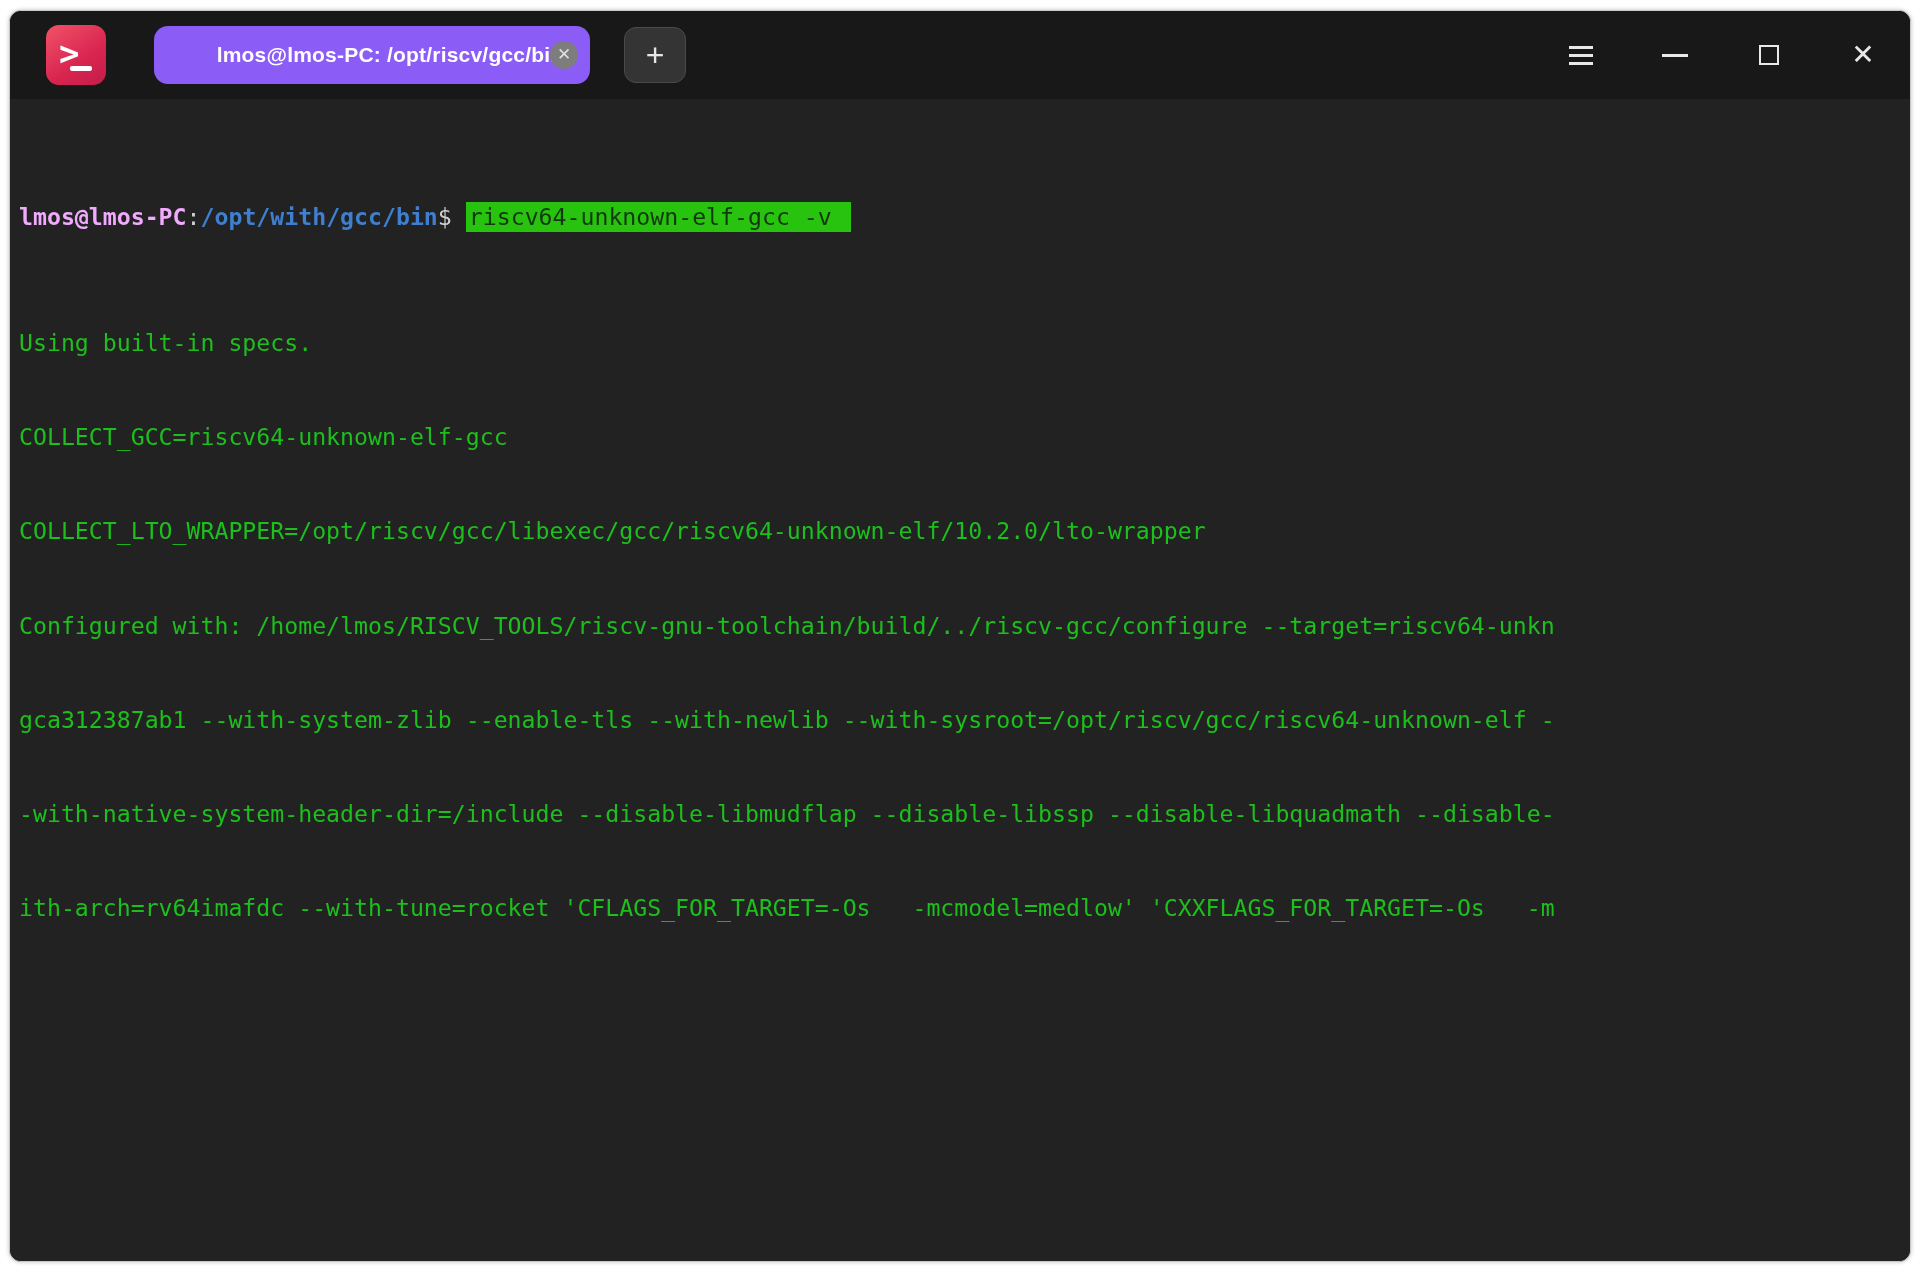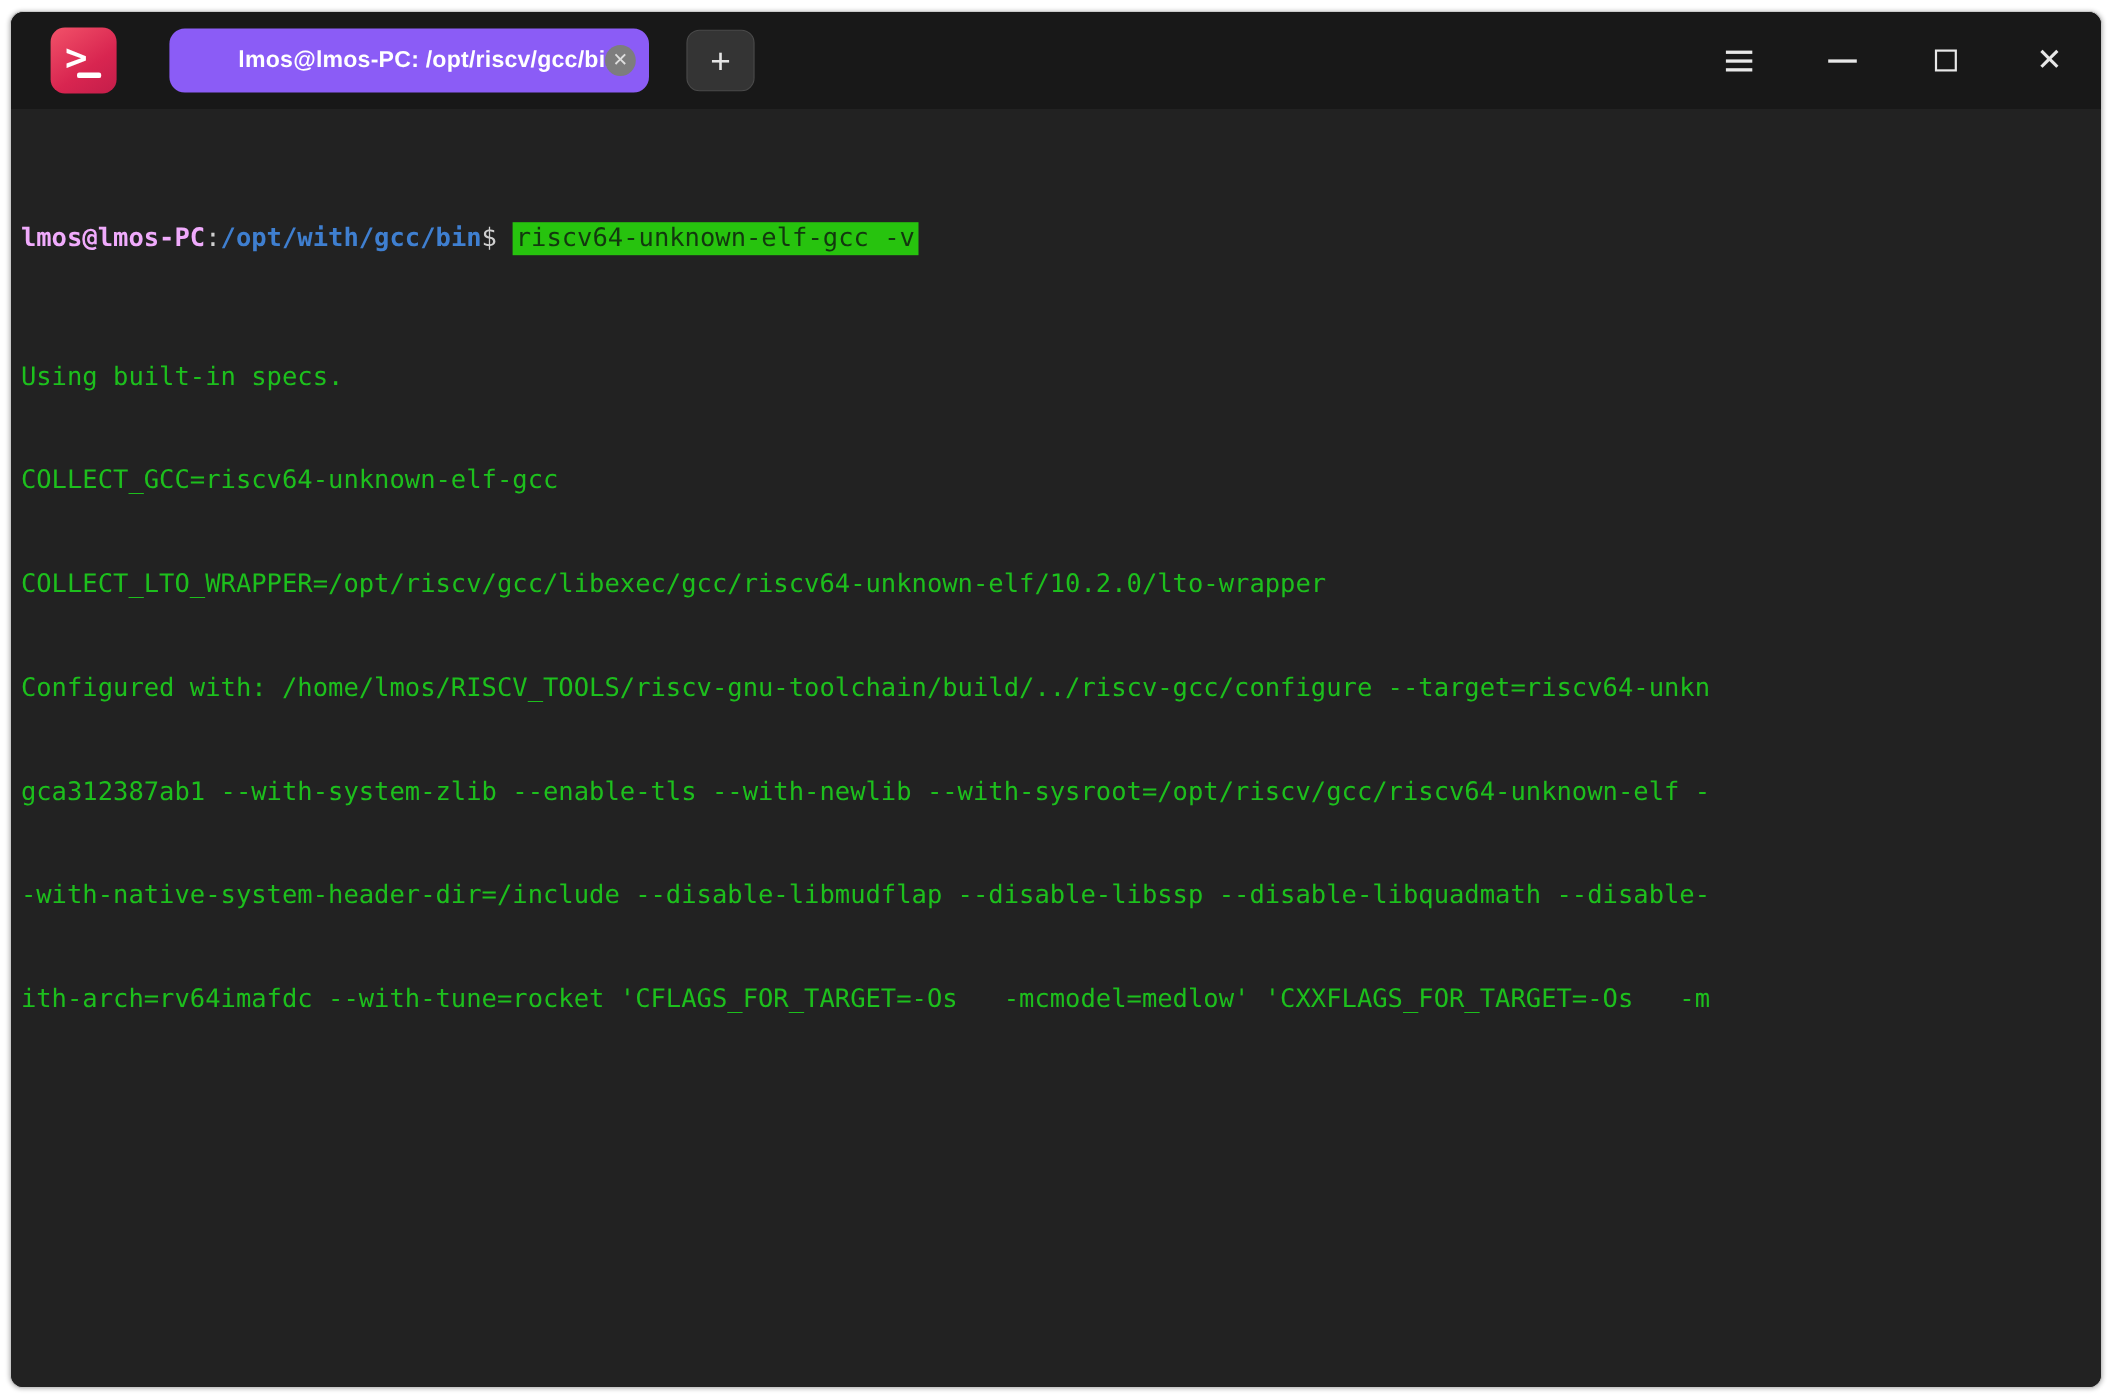--- a/index.html
+++ b/index.html
@@ -47,21 +47,21 @@
                  font-family:"DejaVu Sans", sans-serif; }
 
   
   .term { padding:8px 0 0 9px; background:#222222; height:calc(100% - 88px);
           font-family:"DejaVu Sans Mono", monospace; font-size:23.2px;
           line-height:31.4px; white-space:pre; color:#1dbf1d; }
   .tline { white-space:pre; }
   .u  { color:#f0abfc; font-weight:bold; }
   .w  { color:#cfcfcf; }
   .p  { color:#3f7fd0; font-weight:bold; }
-  .hl { background:#27c30e; color:#13380f; margin-left:14px; padding:1px 3px 2px 3px; }
+  .hl { background:#27c30e; color:#13380f; margin-left:14px; padding:1px 19px 2px 3px; }
 </style>
 </head>
 <body>
 
 <div class="window">
 
   <div class="titlebar">
 
     <div class="app-icon">
       <span class="chev">&gt;</span>

